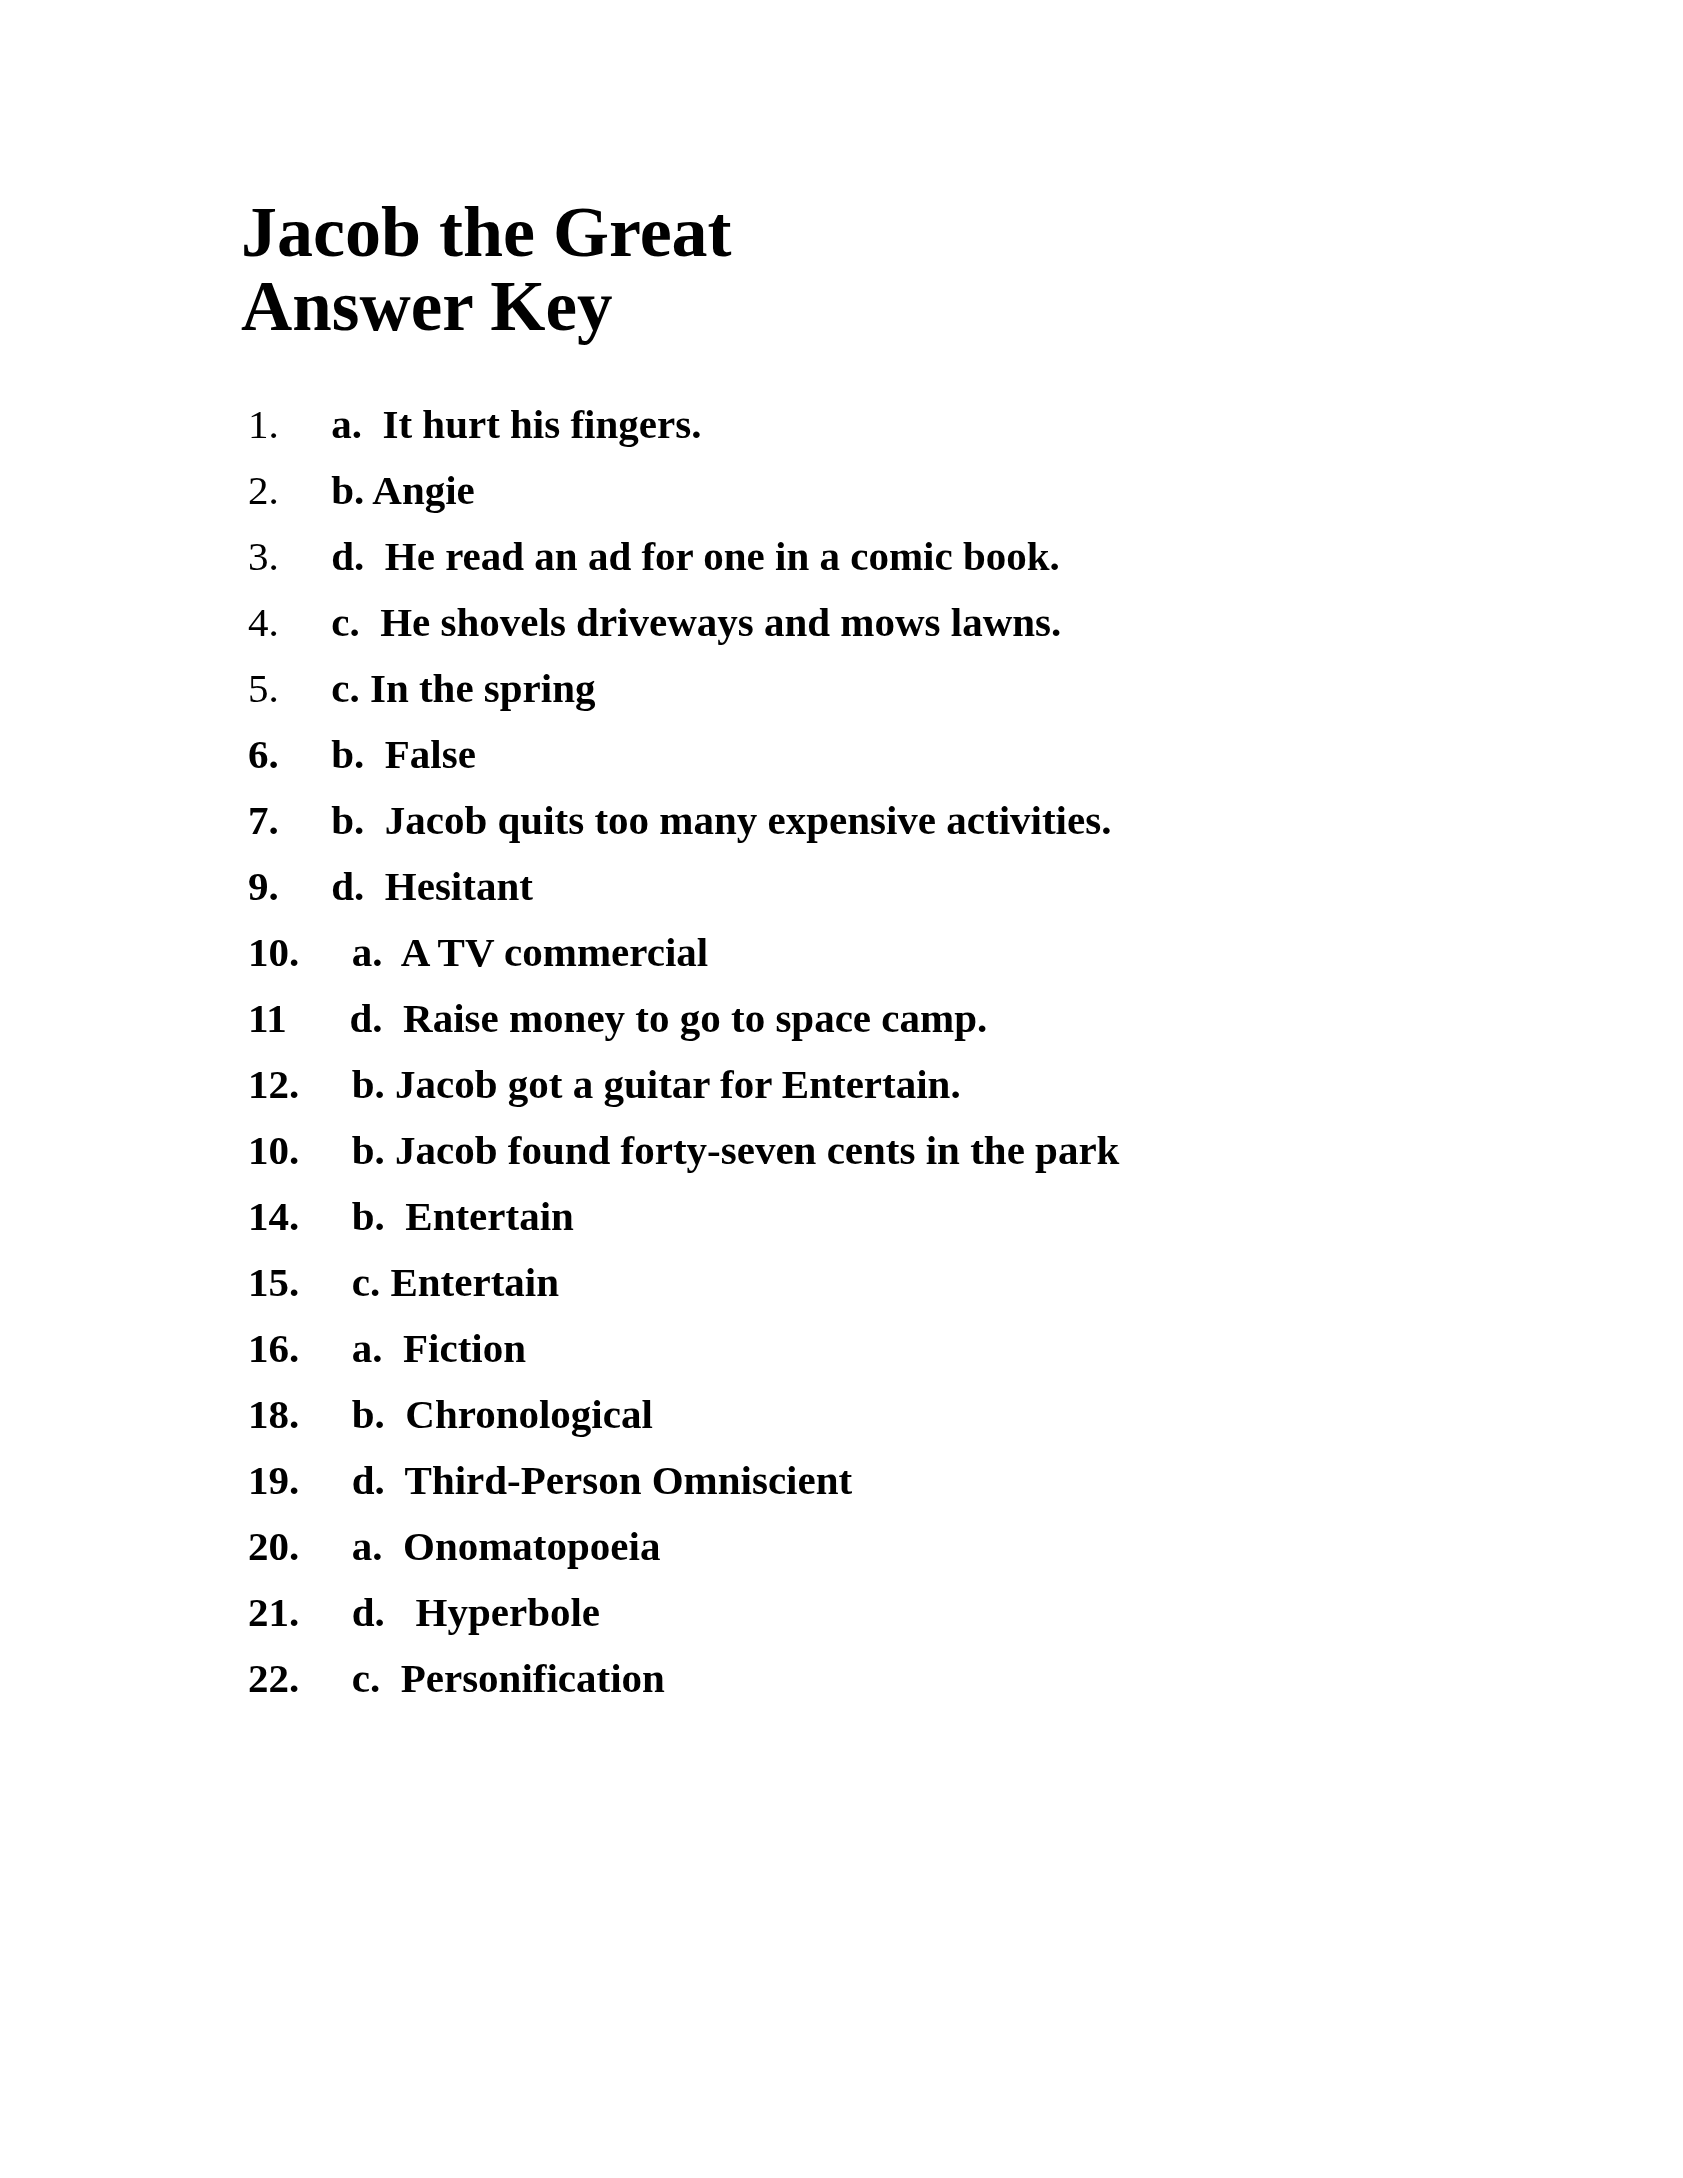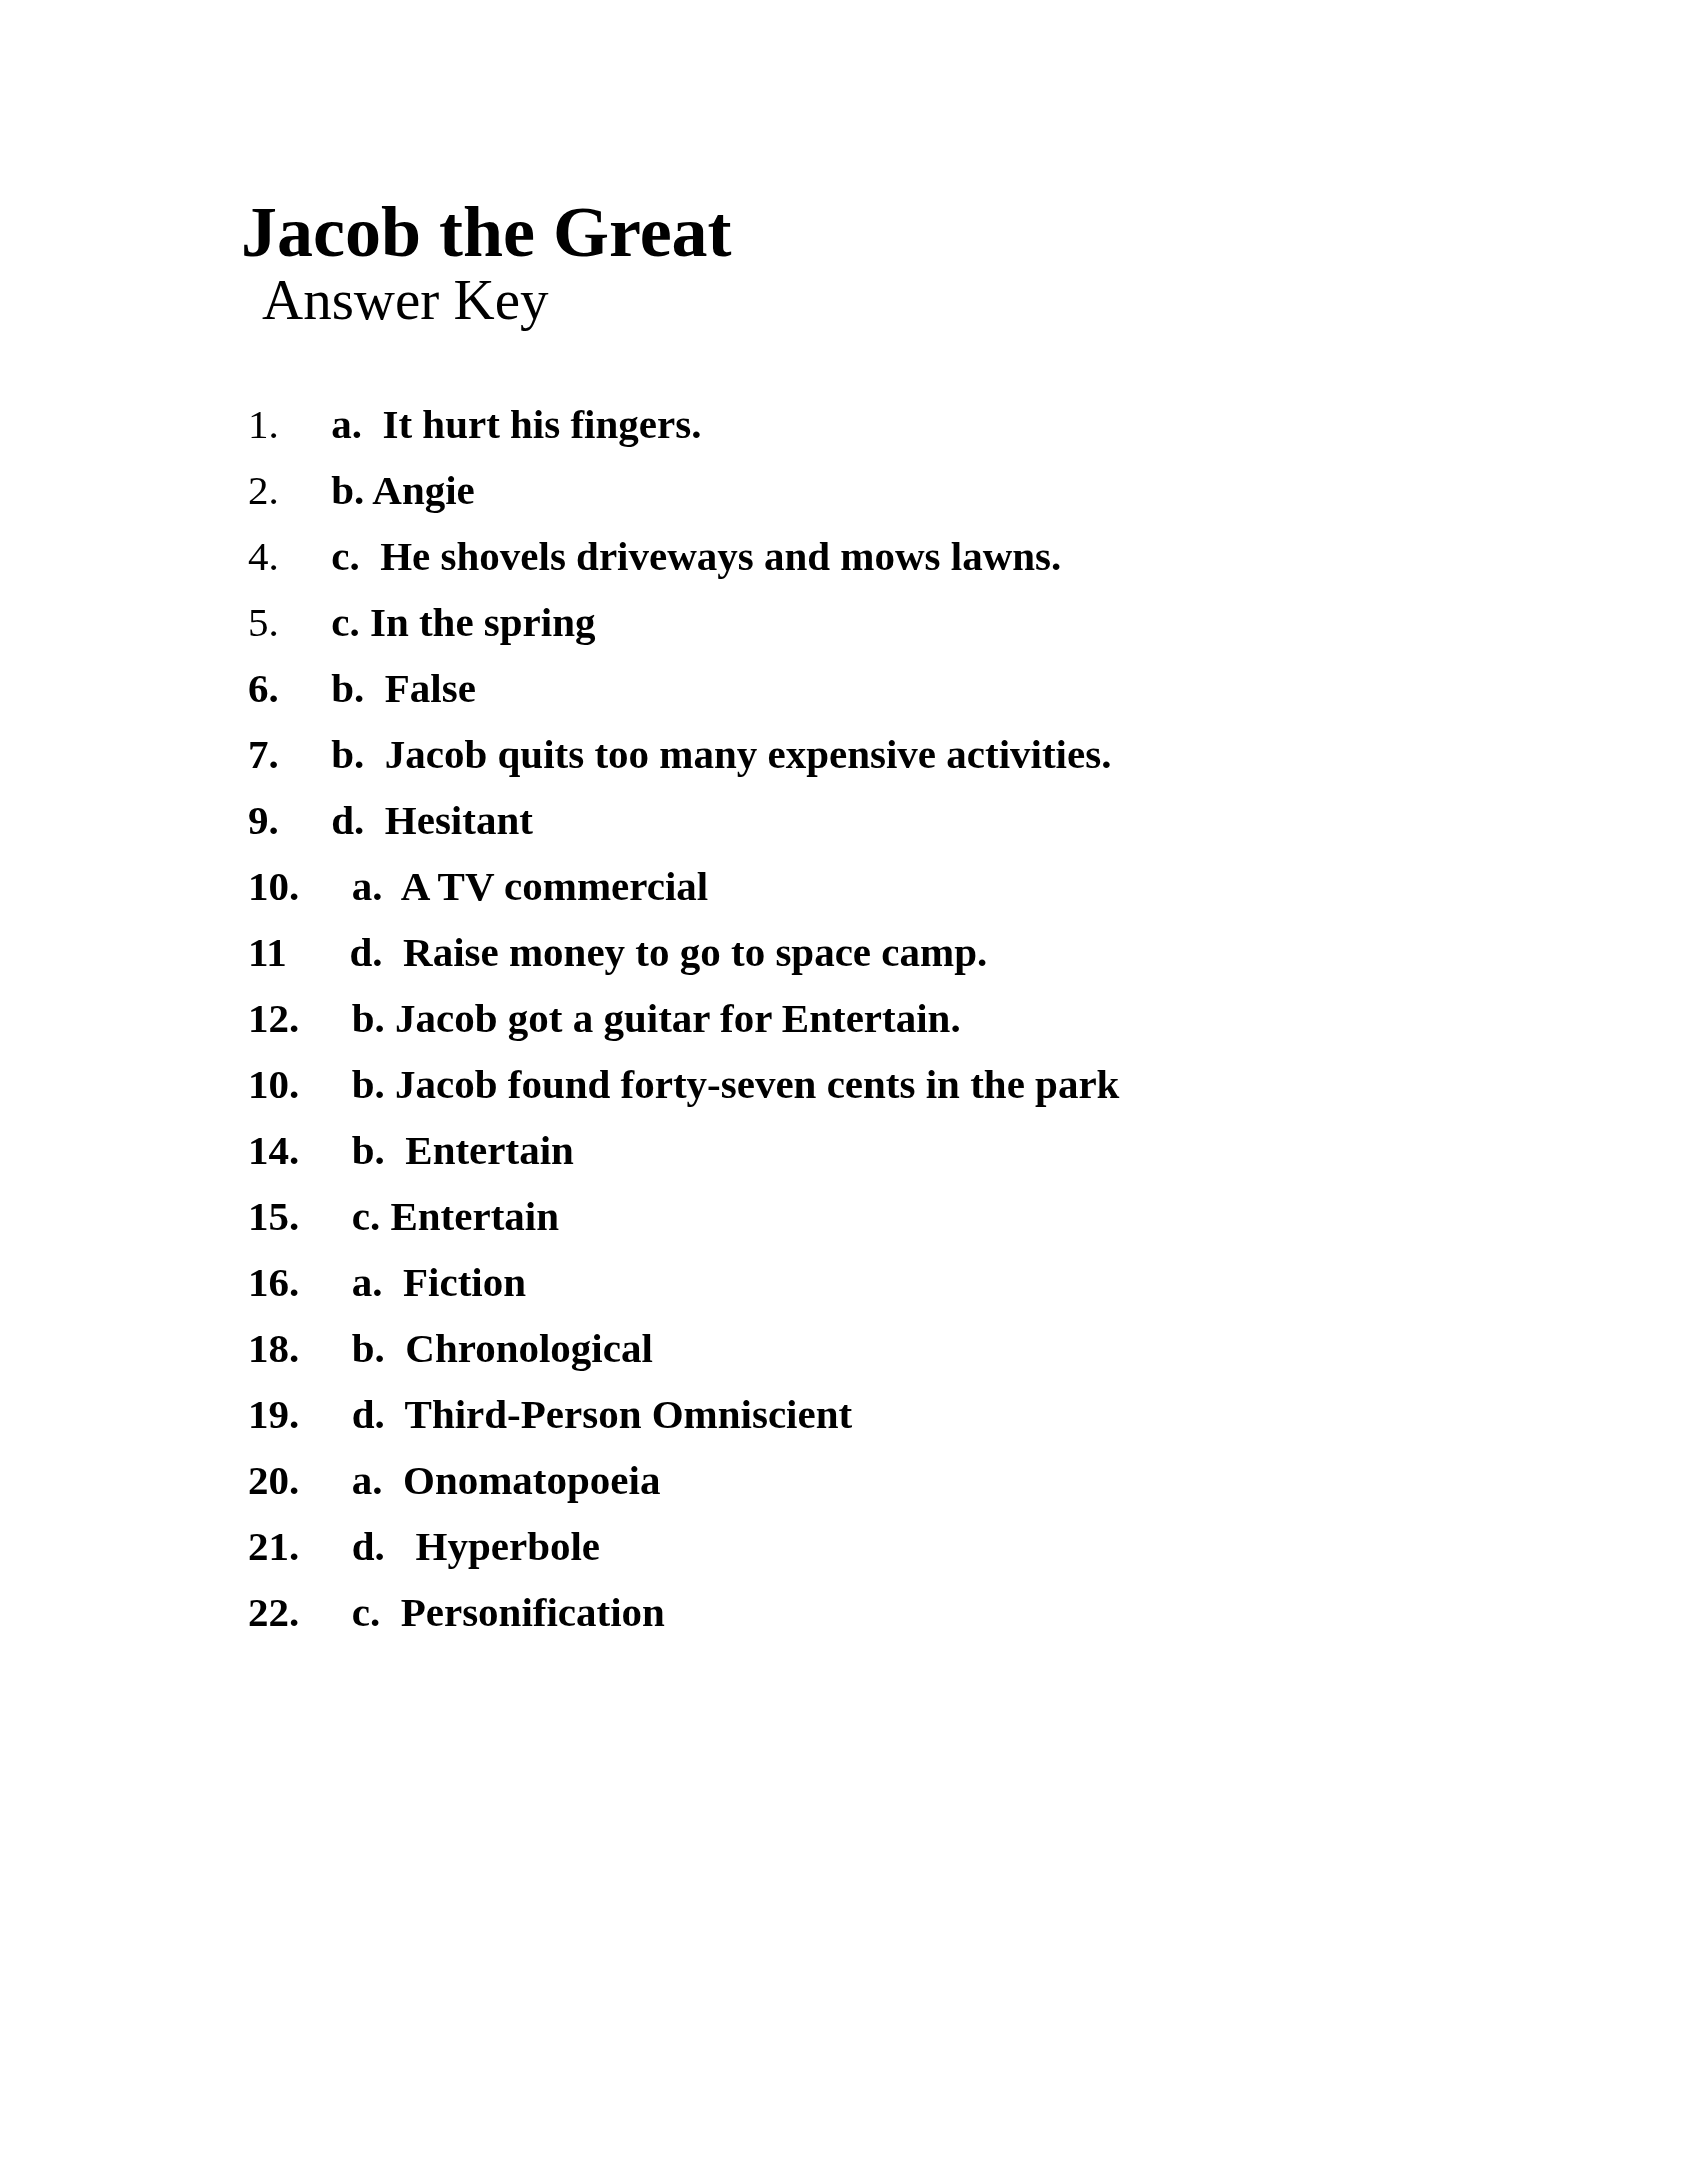--- a/index.html
+++ b/index.html
@@ -21,25 +21,24 @@
     top: 196px;
     font-size: 72px;
     font-weight: bold;
     line-height: 1.0;
     white-space: pre;
   }
   .doc-subtitle {
     position: absolute;
     left: 241px;
     top: 271px;
-    font-size: 57px;
-    font-weight: normal;
+    font-size: 71px;
+    font-weight: bold;
     line-height: 1.0;
     white-space: pre;
-    margin-left: 21px;
   }
   .answer-list {
     position: absolute;
     left: 248px;
     top: 400px;
     width: 1287px;
   }
   .answer-row {
     height: 66px;
     font-size: 41px;
@@ -62,20 +61,21 @@
 </head>
 <body>
 
 <div class="doc-title">Jacob the Great</div>
 
 <div class="doc-subtitle">Answer Key</div>
 
 <div class="answer-list">
     <div class="answer-row"><span class="num light">1.  </span><span class="ans">a.  It hurt his fingers.</span></div>
     <div class="answer-row"><span class="num light">2.  </span><span class="ans">b. Angie</span></div>
+    <div class="answer-row"><span class="num light">3.  </span><span class="ans">d.  He read an ad for one in a comic book.</span></div>
     <div class="answer-row"><span class="num light">4.  </span><span class="ans">c.  He shovels driveways and mows lawns.</span></div>
     <div class="answer-row"><span class="num light">5.  </span><span class="ans">c. In the spring</span></div>
     <div class="answer-row"><span class="num">6.  </span><span class="ans">b.  False</span></div>
     <div class="answer-row"><span class="num">7.  </span><span class="ans">b.  Jacob quits too many expensive activities.</span></div>
     <div class="answer-row"><span class="num">9.  </span><span class="ans">d.  Hesitant</span></div>
     <div class="answer-row"><span class="num">10.  </span><span class="ans">a.  A TV commercial</span></div>
     <div class="answer-row"><span class="num">11   </span><span class="ans">d.  Raise money to go to space camp.</span></div>
     <div class="answer-row"><span class="num">12.  </span><span class="ans">b. Jacob got a guitar for Entertain.</span></div>
     <div class="answer-row"><span class="num">10.  </span><span class="ans">b. Jacob found forty-seven cents in the park</span></div>
     <div class="answer-row"><span class="num">14.  </span><span class="ans">b.  Entertain</span></div>

